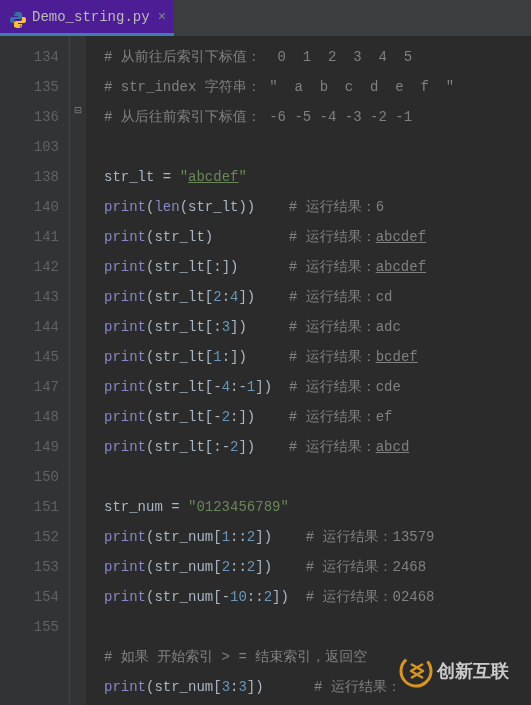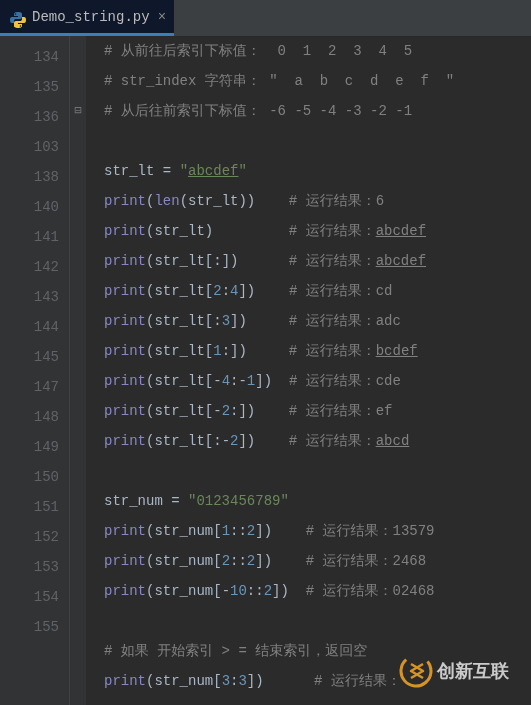--- a/index.html
+++ b/index.html
@@ -23,21 +23,21 @@
     height: 36px;
     background: #3c3f41;
     border-bottom: 1px solid #282828;
     display: flex;
     align-items: stretch;
   }
   .tab {
     display: flex;
     align-items: center;
     padding: 0 8px 0 10px;
-    background: #0f172a;
+    background: #4c1d95;
     border-bottom: 3px solid #3b7fb5;
     color: #bbb;
     position: relative;
   }
   .tab .py-icon {
     width: 16px;
     height: 16px;
     margin-right: 6px;
   }
   .tab .close-x {
@@ -77,20 +77,21 @@
     position: absolute;
     left: 2px;
     width: 12px;
     text-align: center;
     color: #737373;
     font-size: 12px;
     line-height: 30px;
   }
   .code {
     padding-left: 18px;
+    padding-top: 6px;
     white-space: pre;
     color: #a9b7c6;
     position: relative;
     overflow: hidden;
   }
   .tok-str   { color: #6a8759; }
   .tok-bi    { color: #8888c6; }
   .tok-com   { color: #808080; }
   .tok-num   { color: #6897bb; }
   .tok-id    { color: #a9b7c6; }

